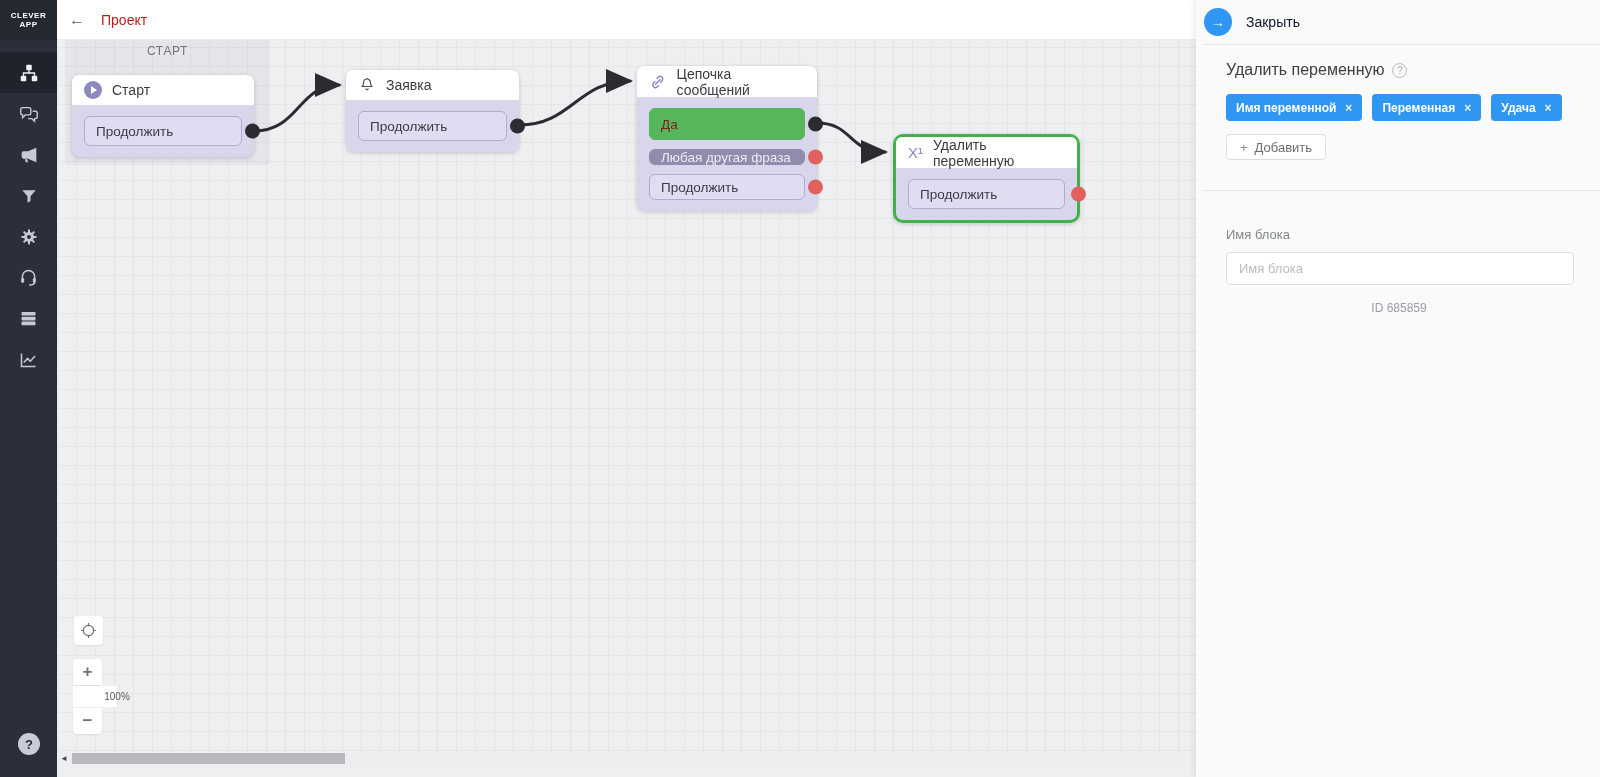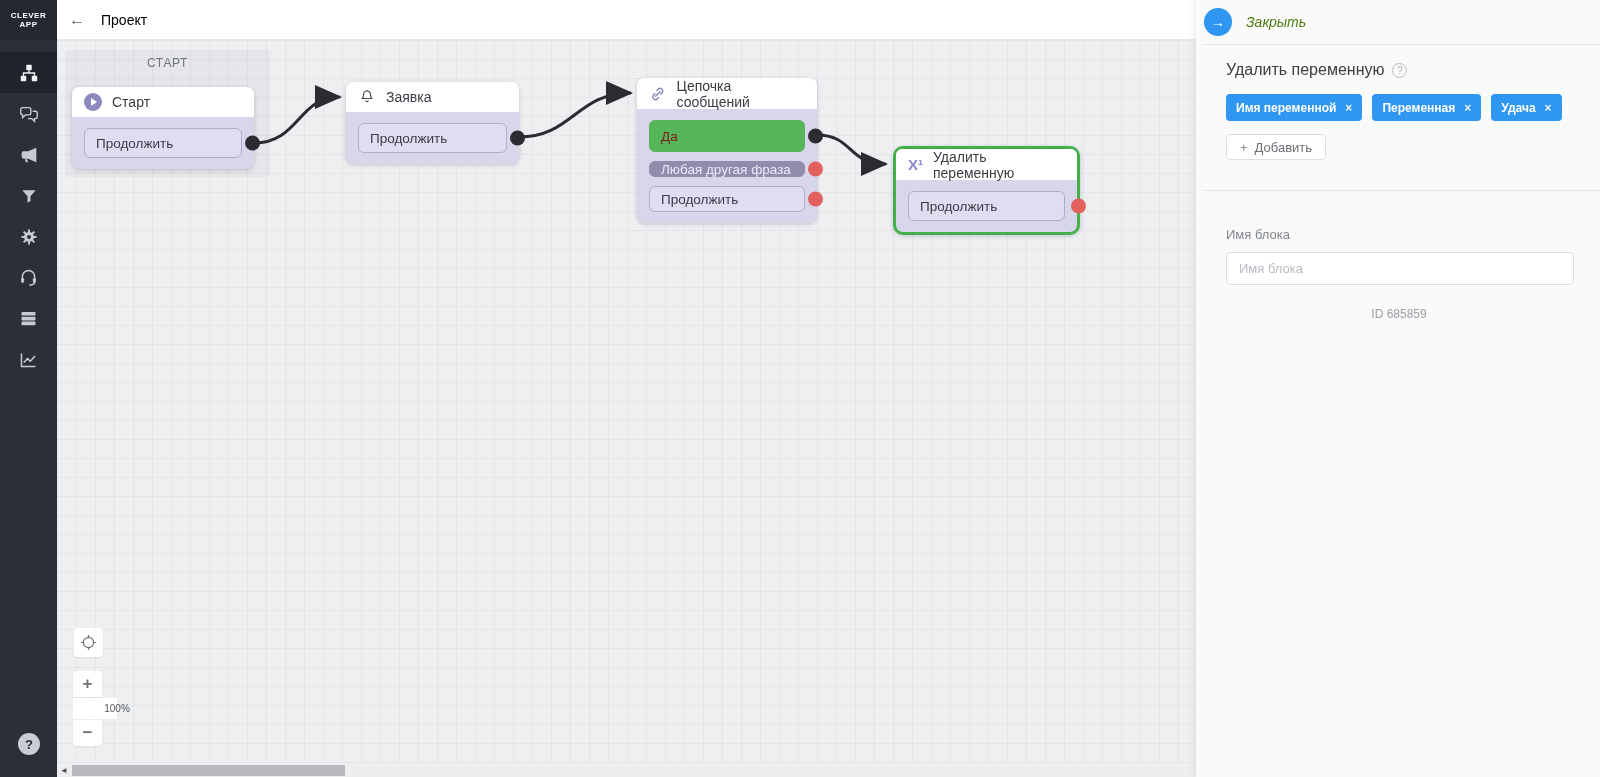--- a/index.html
+++ b/index.html
@@ -9,24 +9,24 @@
   .sidebar { position:absolute; left:0; top:0; width:57px; height:777px; background:#2A2F3A; z-index:30; }
   .logo { height:40px; background:#242831; display:flex; flex-direction:column; align-items:center; justify-content:center; color:#FFFFFF; font-size:8px; font-weight:bold; letter-spacing:.5px; line-height:9px; }
   .side-item { width:57px; height:41px; display:flex; align-items:center; justify-content:center; cursor:pointer; }
   .side-item.active { background:#1F232C; }
   .side-item svg { display:block; }
   .help-bubble { position:absolute; left:18px; bottom:22px; width:22px; height:22px; border-radius:50%; background:#C9CCD4; color:#262A33; font-size:13px; font-weight:bold; display:flex; align-items:center; justify-content:center; cursor:pointer; }
 
   
   .topbar { position:absolute; left:57px; top:0; width:1139px; height:40px; background:#FFFFFF; border-bottom:1px solid #E8EAEC; display:flex; align-items:center; gap:16px; padding:0 12px; z-index:20; }
   .back-btn { font-size:16px; color:#5F6368; cursor:pointer; line-height:1; }
-  .topbar-title { font-size:14px; color:#000000; }
-
-  
-  .canvas { position:absolute; left:57px; top:40px; width:1139px; height:737px;
+  .topbar-title { font-size:14px; color:#b91c1c; }
+
+  
+  .canvas { position:absolute; left:57px; top:28px; width:1139px; height:737px;
     background-color:#EDEFF1;
     background-image:linear-gradient(#E3E6E8 1px, transparent 1px), linear-gradient(90deg, #E3E6E8 1px, transparent 1px);
     background-size:19px 19px; }
   .group-rect { position:absolute; left:8px; top:10px; width:205px; height:127px; background:rgba(110,115,128,0.07); border-radius:4px; }
   .group-label { position:absolute; top:6px; left:0; width:100%; text-align:center; font-size:12px; letter-spacing:.6px; color:#70747A; }
 
   svg.edges { position:absolute; left:0; top:0; width:1139px; height:737px; pointer-events:none; }
 
   .node { position:absolute; background:#D8D6EA; border-radius:8px; box-shadow:0 1px 4px rgba(40,40,70,.22); cursor:pointer; }
   .node-header { height:30px; background:#FFFFFF; border-radius:7px 7px 0 0; display:flex; align-items:center; gap:10px; padding:0 12px; font-size:14px; color:#3B3B44; }
@@ -37,52 +37,52 @@
   .node-btn.small { height:26px; }
   .node.selected { border:3px solid #43B14B; border-radius:10px; }
   .node.selected .node-header { border-radius:6px 6px 0 0; height:31px; }
   .port { position:absolute; right:-19px; top:50%; transform:translateY(-50%); width:15px; height:15px; border-radius:50%; cursor:pointer; }
   .port.connected { background:#2B2B31; }
   .port.unconnected { background:#E2615E; }
   .node.selected .port { right:-22px; }
 
   .play-icon { width:18px; height:18px; border-radius:50%; background:#8B89BD; position:relative; flex:0 0 auto; }
   .play-icon::after { content:""; position:absolute; left:7px; top:5px; border-left:6px solid #FFFFFF; border-top:4px solid transparent; border-bottom:4px solid transparent; }
-  .x1-icon { color:#8A88C8; font-weight:bold; font-size:15px; flex:0 0 auto; }
+  .x1-icon { color:#8A88C8; font-weight:normal; font-size:15px; flex:0 0 auto; }
 
   
   .ctrl-btn { position:absolute; background:#FFFFFF; border-radius:4px; box-shadow:0 1px 2px rgba(0,0,0,.08); display:flex; align-items:center; justify-content:center; cursor:pointer; color:#6E7277; }
   .crosshair { left:17px; top:588px; width:29px; height:29px; }
   .zoom-plus  { left:16px; top:631px; width:29px; height:26px; font-size:17px; font-weight:bold; border-radius:4px 4px 0 0; }
   .zoom-label { position:absolute; left:16px; top:658px; width:29px; height:21px; background:#FFFFFF; display:flex; align-items:center; justify-content:center; font-size:10px; color:#55585C;padding-left:44px; }
   .zoom-minus { left:16px; top:680px; width:29px; height:26px; font-size:17px; font-weight:bold; border-radius:0 0 4px 4px; }
 
   .hscroll { position:absolute; left:0; bottom:0; width:100%; height:13px; background:#ECEEEF; display:flex; align-items:center; }
   .hscroll-arrow { width:14px; text-align:center; font-size:8px; color:#4A4A4A; cursor:pointer; }
   .hscroll-thumb { position:absolute; left:15px; top:1px; width:273px; height:11px; background:#B7B9BC; cursor:pointer; }
 
   
   .panel { position:absolute; left:1196px; top:0; width:404px; height:777px; background:#FAFAFB; box-shadow:-2px 0 6px rgba(0,0,0,.08); z-index:40; }
   .panel-close-row { display:flex; align-items:center; gap:14px; padding:8px 0 8px 8px; height:44px; }
   .close-circle { width:28px; height:28px; border-radius:50%; background:#2F96F2; color:#FFFFFF; display:flex; align-items:center; justify-content:center; font-size:14px; cursor:pointer; }
-  .close-label { font-size:14px; color:#4d7c0f; cursor:pointer;font-style:italic; }
+  .close-label { font-size:14px; color:#0f172a; cursor:pointer; }
   .panel-divider { height:1px; background:#E6E7E9; margin-left:6px; }
   .panel-section { padding:16px 28px 0 30px; }
   .section-title { font-size:16px; color:#3C4043; display:flex; align-items:center; gap:8px; }
   .info-circle { width:15px; height:15px; border-radius:50%; border:1px solid #B7BBC0; color:#A9ADB3; font-size:10px; display:flex; align-items:center; justify-content:center; }
   .tags-row { display:flex; gap:10px; margin-top:15px; flex-wrap:wrap; }
   .tag { background:#2F96F2; color:#FFFFFF; font-size:12px; font-weight:bold; border-radius:4px; height:27px; display:flex; align-items:center; gap:9px; padding:0 10px; cursor:pointer; }
   .tag-x { font-weight:bold; opacity:.9; cursor:pointer; }
   .add-btn { margin-top:13px; display:inline-flex; align-items:center; gap:7px; background:#FFFFFF; border:1px solid #DDDEE0; border-radius:4px; height:26px; padding:0 13px; font-size:13px; color:#6B6F74; cursor:pointer; }
   .add-plus { color:#8A8E93; }
   .block-title { font-size:15px; color:#3C4043; }
   .field-label { margin-top:20px; font-size:13px; color:#80868B; }
   .text-input { margin-top:10px; width:348px; height:33px; border:1px solid #DDDEE0; border-radius:4px; background:#FFFFFF; padding:0 12px; font-size:13px; color:#3C4043; font-family:"Liberation Sans", sans-serif; }
   .text-input::placeholder { color:#B9BDC3; }
-  .id-text { margin-top:22px; text-align:center; font-size:12px; color:#9AA0A6; }
+  .id-text { margin-top:16px; text-align:center; font-size:12px; color:#9AA0A6; }
 </style>
 </head>
 <body>
 
 <div class="sidebar">
   <div class="logo">
     <span>CLEVER</span>
     <span>APP</span>
   </div>
   <div style="height:12px"></div>

